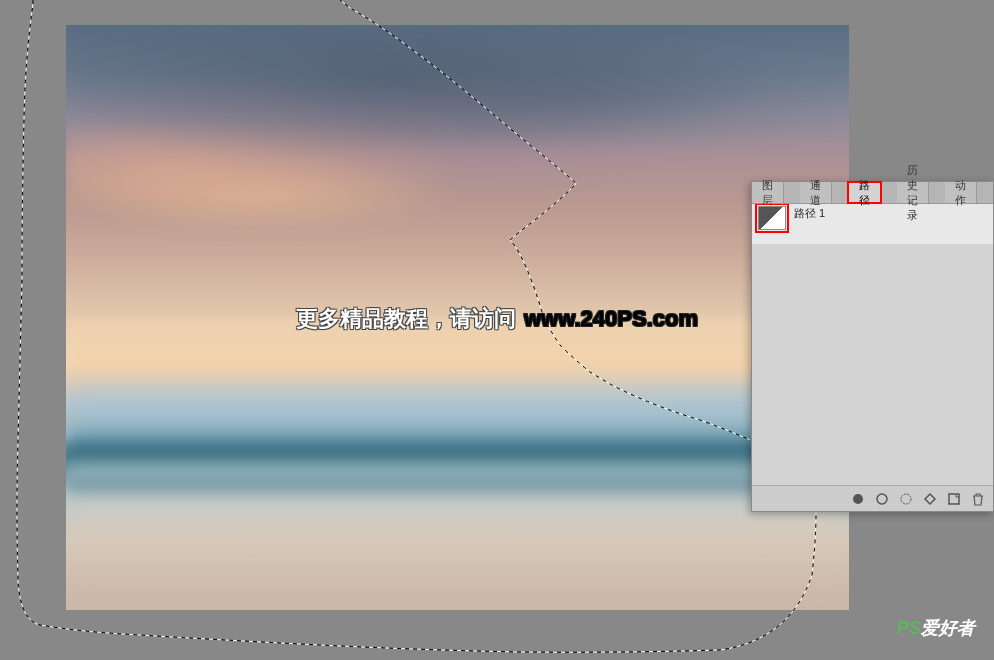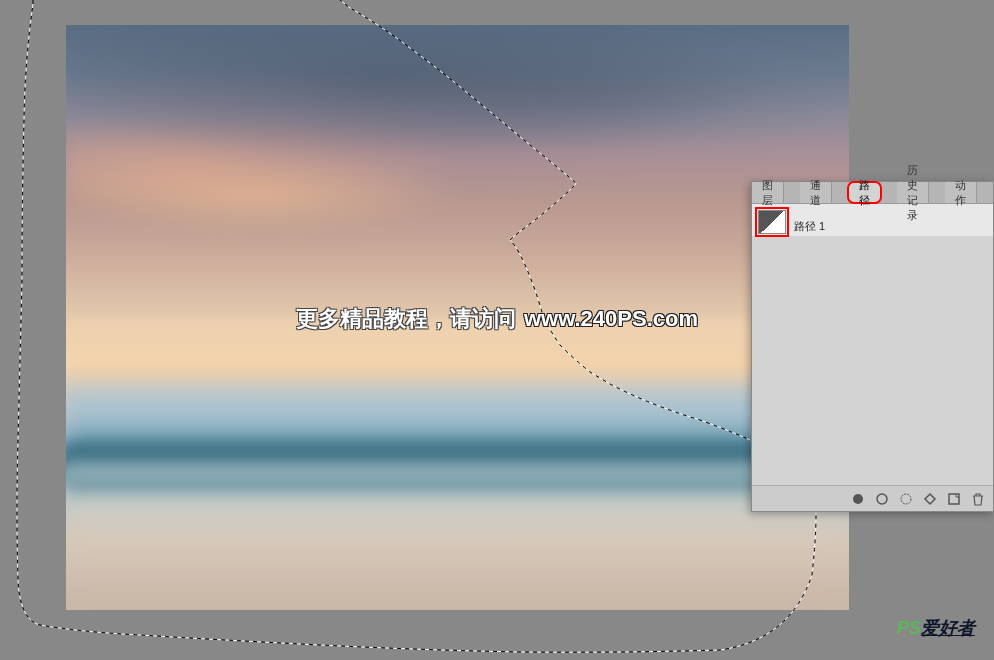--- a/index.html
+++ b/index.html
@@ -112,21 +112,21 @@
       white-space: nowrap;
       font-weight: bold;
       font-size: 22px;
     }
     .watermark-text-cn {
       color: #ffffff;
       text-shadow: 1px 1px 0 #444, -1px -1px 0 #444, 1px -1px 0 #444, -1px 1px 0 #444;
       text-align: right;
     }
     .watermark-text-url {
-      color: #ffffff;
+      color: #000000;
       text-shadow: 1px 1px 0 #222, -1px -1px 0 #222, 1px -1px 0 #222, -1px 1px 0 #222;
       margin-left: 8px;
     }
     .paths-panel {
       position: absolute;
       top: 181px;
       right: 0;
       width: 243px;
       height: 331px;
       background: #d3d3d3;
@@ -148,21 +148,20 @@
       color: #333;
       border-right: 1px solid #999;
       display: flex;
       align-items: center;
       background: #c0c0c0;
     }
     .panel-tab.active {
       background: #d3d3d3;
       color: #000;
       font-weight: normal;
-      border-radius: 7px;
     }
     .tab-highlight {
       border: 2px solid #ff0000;
       background: #d3d3d3 !important;
       margin: -1px;
       z-index: 2;
     }
     .panel-menu {
       margin-left: auto;
       padding: 2px 6px;
@@ -172,22 +171,22 @@
       display: flex;
       align-items: center;
     }
     .paths-list {
       background: #d3d3d3;
       height: 270px;
       overflow: hidden;
     }
     .path-item {
       display: flex;
-      align-items: flex-end;
-      height: 32px;
+      align-items: flex-start;
+      height: 40px;
       padding: 2px 6px;
       cursor: pointer;
       font-size: 11px;
       color: #222;
     }
     .path-item.selected {
       background: #e8e8e8;
     }
     .path-thumb {
       width: 28px;
@@ -236,22 +235,21 @@
       right: 12px;
       font-size: 18px;
       font-weight: bold;
       font-style: italic;
     }
     .bottom-watermark .ps-part {
       color: #5bb85b;
       text-align: right;
     }
     .bottom-watermark .rest-part {
-      color: #0f172a;
-      text-decoration: underline;
+      color: #ffffff;
     }
     .bottom-watermark .url-part {
       color: #888888;
       font-size: 11px;
       display: block;
       text-align: right;
       font-style: normal;
     }
   </style>
 </head>

